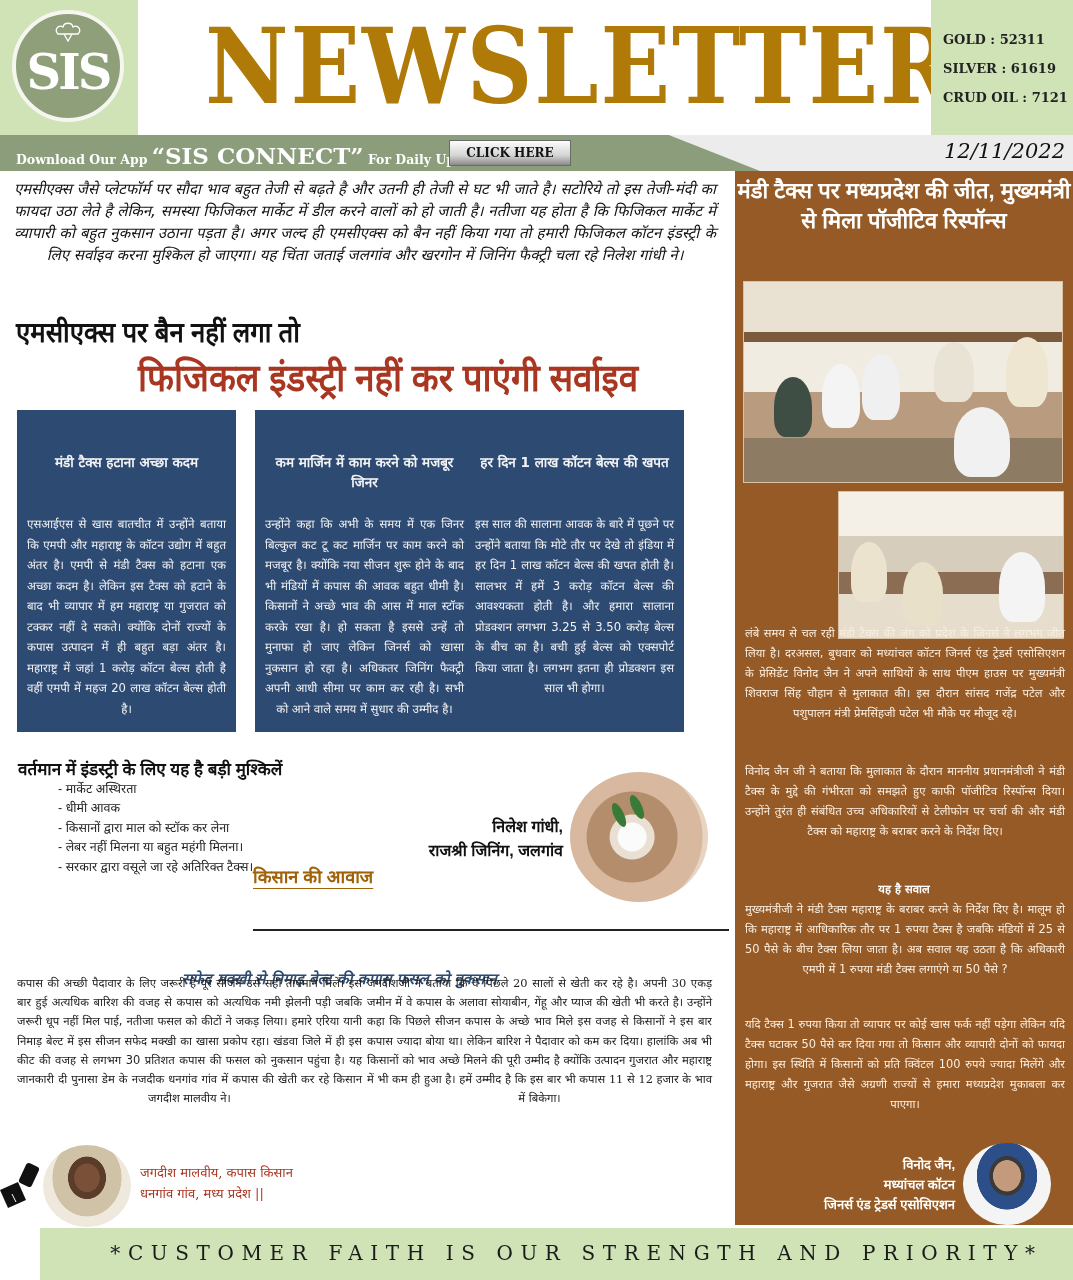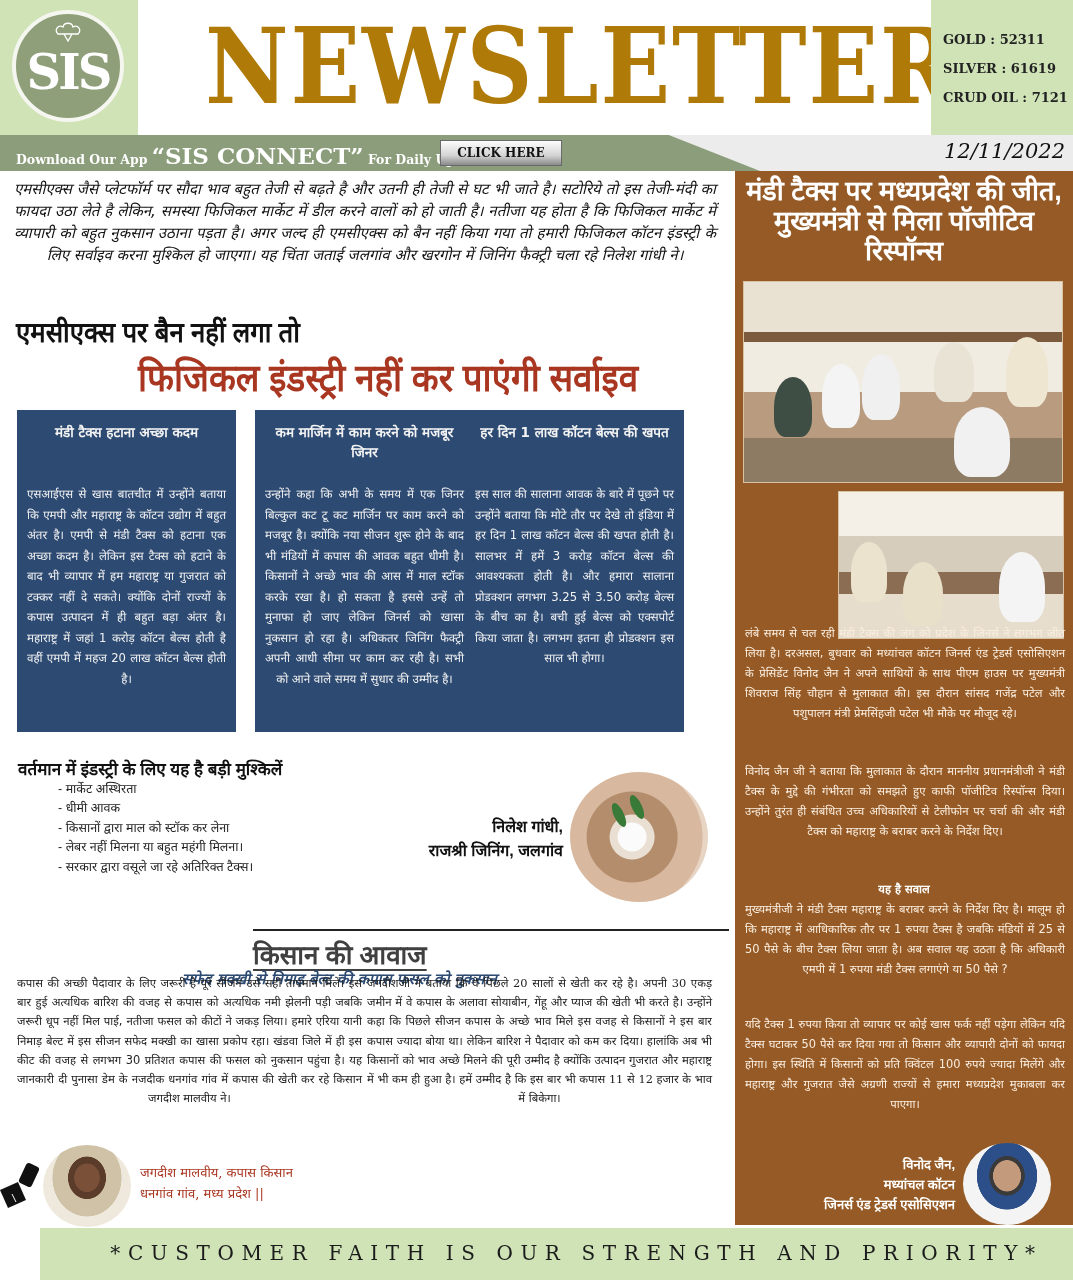--- a/index.html
+++ b/index.html
@@ -18,60 +18,60 @@
     font-size: 104px; color: #b07a08; letter-spacing: 2px; line-height: 110px; transform: scaleX(0.88); transform-origin: left; }
   .rates { position: absolute; left: 931px; top: 0; width: 142px; height: 135px; background: #cfe3b7; padding: 32px 0 0 12px; }
   .rate { font-family: "DejaVu Serif", serif; font-weight: bold; font-size: 13px; color: #222; height: 29px; }
 
   
   .appbar { position: absolute; left: 0; top: 135px; width: 1073px; height: 36px; background: #ececec; }
   .appbar-green { position: absolute; left: 0; top: 0; width: 760px; height: 36px; background: #8b9d7a;
     clip-path: polygon(0 0, 88% 0, 100% 100%, 0 100%); }
   .appbar-text { position: absolute; left: 16px; top: 7px; color: #fff; font-family: "DejaVu Serif", serif; font-size: 12.5px; font-weight: bold; white-space: nowrap; }
   .appbar-text .big { font-size: 23px; }
-  .click-btn { position: absolute; left: 440px; top: 5px; width: 122px; height: 26px; border: 1px solid #6a6a6a;
+  .click-btn { position: absolute; left: 449px; top: 5px; width: 122px; height: 26px; border: 1px solid #6a6a6a;
     background: linear-gradient(#fdfdfd, #d4d4d4 60%, #8a8a8a); font-family: "DejaVu Serif", serif; font-weight: bold;
     font-size: 12px; color: #111; text-align: center; line-height: 24px; cursor: pointer; }
   .date { position: absolute; right: 8px; top: 4px; font-family: "DejaVu Serif", serif; font-style: italic; font-size: 21px; color: #111; }
 
   
   .intro { position: absolute; left: 14px; top: 178px; width: 702px; font-size: 15px; line-height: 22px;
     text-align: justify; font-style: italic; color: #111; text-align-last: center; }
   .h1a { position: absolute; left: 16px; top: 312px; font-family: "Liberation Sans", sans-serif; font-size: 28px; font-weight: bold; color: #111; transform: scaleX(0.92); transform-origin: left; }
   .h1b { position: absolute; left: 138px; top: 350px; font-family: "Liberation Sans", sans-serif; font-size: 38px; font-weight: bold; color: #a93621; transform: scaleX(0.92); transform-origin: left; white-space: nowrap; }
 
   .boxes { position: absolute; left: 17px; top: 410px; width: 695px; height: 322px; }
   .box { position: absolute; top: 0; width: 219px; height: 322px; background: #2d4a72; color: #f3f3f3; padding: 12px 10px; }
-  .box h3 { font-size: 13.5px; font-weight: bold; text-align: center; line-height: 20px; min-height: 62px; }
+  .box h3 { font-size: 13.5px; font-weight: bold; text-align: center; line-height: 20px; min-height: 62px; margin-top: 30px; }
   .box p { font-size: 11.6px; line-height: 20.5px; text-align: justify; text-align-last: center; }
 
   .diff-h { position: absolute; left: 18px; top: 757px; font-family: "Liberation Sans", sans-serif; font-size: 17px; font-weight: bold; color: #111; }
   .diff-list { position: absolute; left: 18px; top: 780px; list-style: none; margin-left: 40px; }
   .diff-list li { font-family: "Liberation Sans", sans-serif; font-size: 12.5px; line-height: 19.4px; color: #222; }
 
   .quote1 { position: absolute; right: 510px; top: 815px; text-align: right; font-family: "Liberation Sans", sans-serif; font-weight: bold; font-size: 16px; line-height: 24px; color: #111; }
   .cotton-photo { position: absolute; left: 570px; top: 772px; width: 138px; height: 130px; border-radius: 50%;
     background: radial-gradient(circle at 45% 50%, #fbfbfb 0 14%, #eadfd3 15% 22%, #b48d6d 23% 45%, #d8b89e 46% 70%, #e7d4c3 71%); overflow: hidden; }
   .cotton-photo .leaf { position: absolute; width: 10px; height: 26px; background: #3a7a38; border-radius: 50%; transform: rotate(-25deg); }
 
-  .kisan-h { position: absolute; left: 253px; top: 936px; font-family: "Liberation Sans", sans-serif; font-size: 26px; font-weight: bold; color: #404040; text-decoration: underline; text-underline-offset: 5px; }
+  .kisan-h { position: absolute; left: 253px; top: 864px; font-family: "Liberation Sans", sans-serif; font-size: 18px; font-weight: bold; color: #a16207; text-decoration: underline; text-underline-offset: 5px; }
   .kisan-rule { position: absolute; left: 253px; top: 929px; width: 476px; height: 2px; background: #222; }
   .kisan-sub { position: absolute; left: 140px; top: 968px; font-size: 15px; font-weight: bold; font-style: italic; color: #2d4a72; white-space: nowrap; margin-left: 42px; }
   .kcol { position: absolute; top: 974px; width: 345px; font-size: 11.4px; line-height: 19.2px; text-align: justify; text-align-last: center; color: #222; }
   .kcol.c1 { left: 17px; }
   .kcol.c2 { left: 367px; font-family: "DejaVu Serif", serif; }
 
   .mic { position: absolute; left: 0; top: 1160px; width: 40px; height: 50px; }
   .farmer-photo { position: absolute; left: 43px; top: 1145px; width: 88px; height: 82px; border-radius: 50%;
     background: radial-gradient(ellipse at 50% 40%, #7a5038 0 20%, #5b3b2a 21% 30%, #cfc2a6 31% 55%, #eee9dc 56%); }
   .farmer-cap { position: absolute; left: 140px; top: 1162px; font-family: "DejaVu Serif", serif; font-size: 13px; line-height: 21px; color: #a93621; }
 
   
   .side { position: absolute; left: 735px; top: 171px; width: 338px; height: 1054px; background: #955a25; color: #fbeee0; }
-  .side-h { position: absolute; left: 0; top: 5px; width: 100%; text-align: center; font-family: "Liberation Sans", sans-serif; font-weight: bold; font-size: 27px; line-height: 30px; color: #fff; }
+  .side-h { position: absolute; left: 0; top: 5px; width: 100%; text-align: center; font-family: "Liberation Sans", sans-serif; font-weight: bold; font-size: 22px; line-height: 30px; color: #fff; }
   .photo1 { position: absolute; left: 8px; top: 110px; width: 320px; height: 202px; border: 1px solid #d9c1a3;
     background: linear-gradient(180deg, #e9e2d3 0 25%, #7c5a3e 25% 30%, #f1ece2 30% 55%, #b99c80 55% 78%, #8e7b63 78%); }
   .photo2 { position: absolute; left: 103px; top: 320px; width: 226px; height: 148px; border: 1px solid #d9c1a3;
     background: linear-gradient(180deg, #f4f0e8 0 30%, #d7cdbd 30% 55%, #8a6d52 55% 70%, #e6ddcc 70%); }
   .person { position: absolute; border-radius: 50% 50% 30% 30%; }
   .side-p { position: absolute; left: 10px; width: 320px; font-size: 11.4px; line-height: 20px; text-align: justify; text-align-last: center; color: #fbeee0; }
   .side-sub { position: absolute; left: 0; width: 100%; text-align: center; font-size: 11.4px; font-weight: bold; color: #fff; }
   .sig { position: absolute; right: 118px; top: 1155px; text-align: right; font-family: "Liberation Sans", sans-serif; font-weight: bold; font-size: 13px; line-height: 20px; color: #fff; }
   .vinod-photo { position: absolute; left: 963px; top: 1143px; width: 88px; height: 82px; border-radius: 50%;
     background: radial-gradient(ellipse at 50% 40%, #c49a7c 0 22%, #3a3a3a 23% 28%, #2c4f8a 29% 48%, #f4f4f4 49%); }

